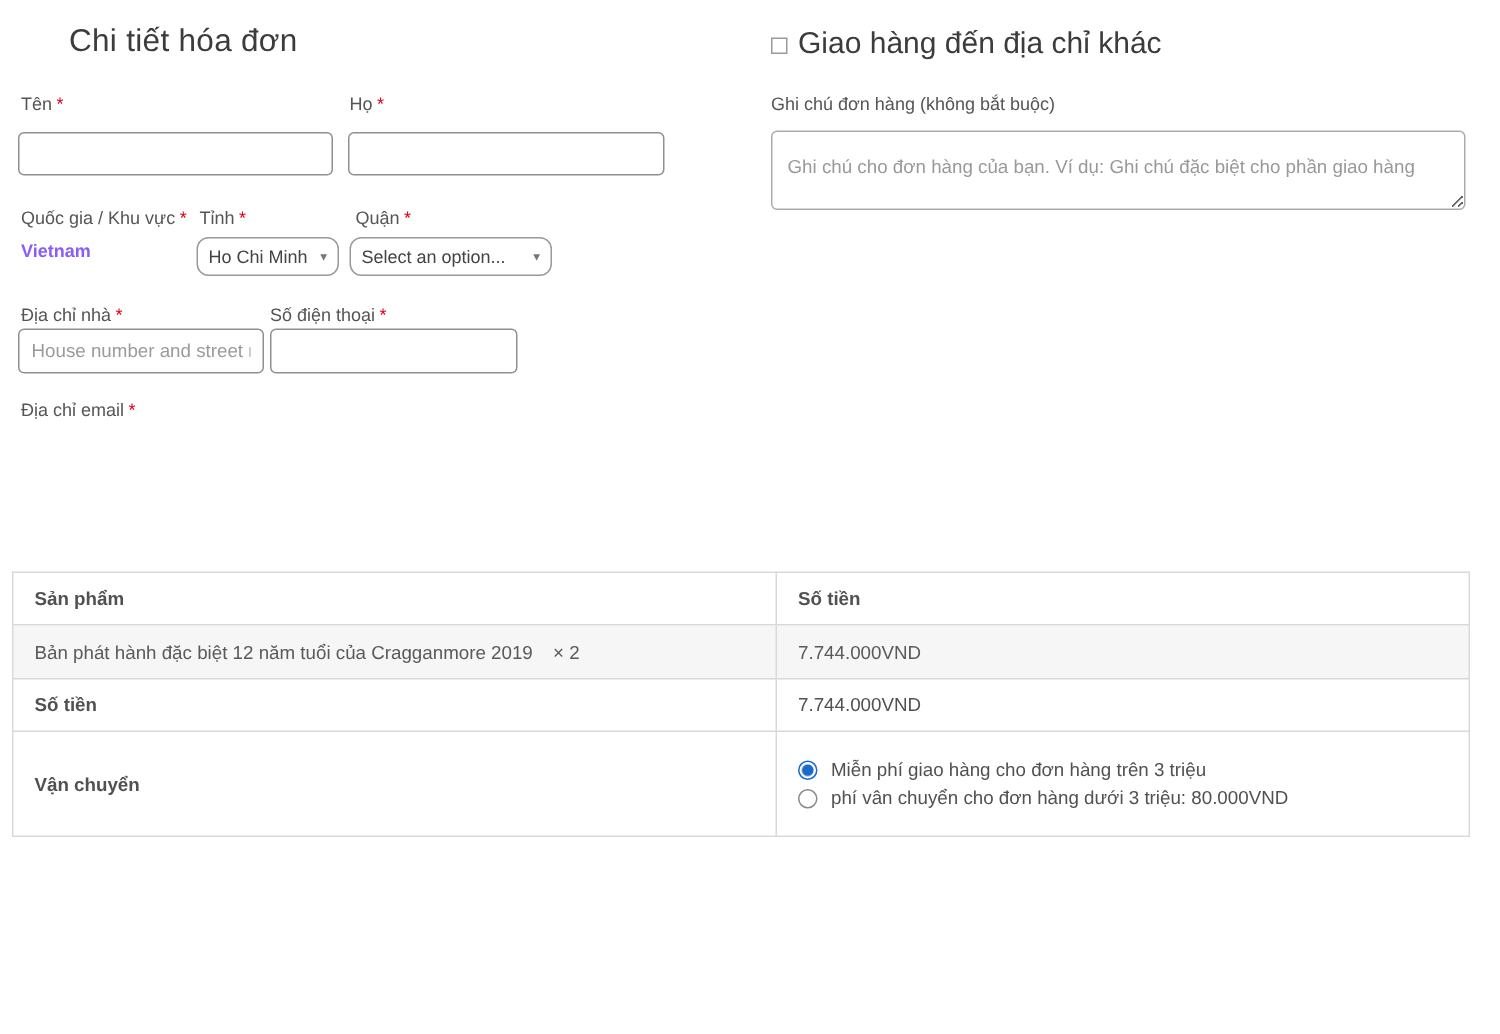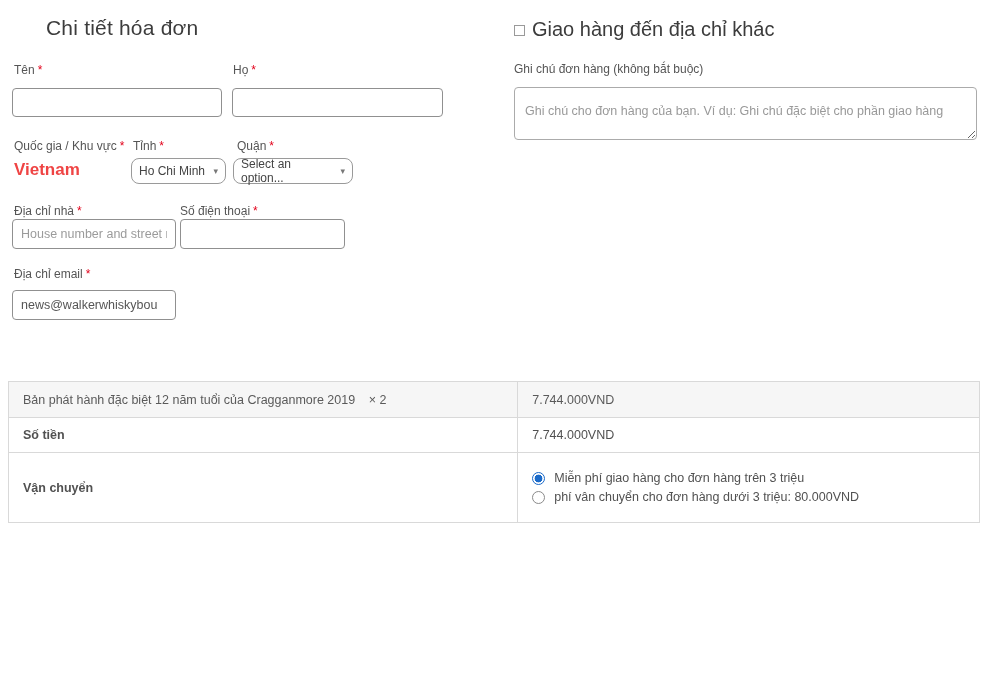--- a/index.html
+++ b/index.html
@@ -14,21 +14,21 @@
   .field-label { font-size:12px; color:#555; }
   .req { color:#e2001a; margin-left:3px; font-size:12px; }
 
   input.text-input {
     border:1px solid #909090; border-radius:4px; background:#fff;
     font-family:"Liberation Sans", sans-serif; font-size:12.5px; color:#555;
     padding:0 8px; outline:none;
   }
   input.text-input::placeholder { color:#9b9b9b; }
 
-  .country-value { font-size:17px; font-weight:700; color:#ef4444; }
+  .country-value { font-size:12px; font-weight:700; color:#8b5cf6; }
 
   .select-box {
     border:1px solid #9a9a9a; border-radius:8px; background:#fff;
     display:flex; align-items:center; justify-content:space-between;
     font-size:12px; color:#444; padding:0 7px; cursor:pointer;
   }
   .select-caret { font-size:9px; color:#777; margin-left:6px; }
 
   .checkbox {
     width:11px; height:11px; border:1px solid #9a9a9a; background:#fff;
@@ -101,49 +101,52 @@
   <div class="abs" style="left:237px; top:136px;">
     <span class="field-label">Quận</span><span class="req">*</span>
   </div>
 
   <div class="country-value abs" style="left:14px; top:160px;">Vietnam</div>
 
   <div class="select-box abs" style="left:131px; top:158px; width:95px; height:26px;">
     <span>Ho Chi Minh</span>
     <span class="select-caret">▾</span>
   </div>
-  <div class="select-box abs" style="left:233px; top:158px; width:120px; height:26px;">
+  <div class="select-box abs" style="left:233px; top:158px; width:135px; height:26px;">
     <span>Select an option...</span>
     <span class="select-caret">▾</span>
   </div>
 
   <div class="abs" style="left:14px; top:201px;">
     <span class="field-label">Địa chỉ nhà</span><span class="req">*</span>
   </div>
   <div class="abs" style="left:180px; top:201px;">
     <span class="field-label">Số điện thoại</span><span class="req">*</span>
   </div>
 
   <input class="text-input abs" style="left: 12px; top: 219px; width: 164px; height: 30px;" placeholder="House number and street name">
   <input class="text-input abs" style="left: 180px; top: 219px; width: 165px; height: 30px;">
 
   <div class="abs" style="left:14px; top:264px;">
     <span class="field-label">Địa chỉ email</span><span class="req">*</span>
   </div>
-  <input class="text-input abs" style="left: 12px; top: 290px; width: 164px; height: 30px;" value="news@walkerwhiskybou">
 
   <span class="checkbox abs" style="left:514px; top:25px;"></span>
   <div class="ship-heading abs" style="left:532px; top:18px;">Giao hàng đến địa chỉ khác</div>
 
   <div class="field-label abs" style="left:514px; top:62px;">Ghi chú đơn hàng (không bắt buộc)</div>
   <textarea class="notes abs" style="left: 514px; top: 87px;" placeholder="Ghi chú cho đơn hàng của bạn. Ví dụ: Ghi chú đặc biệt cho phần giao hàng"></textarea>
 
 
   <table class="order-table">
     <tbody>
+        <tr class="row-head">
+      <th class="col-product">Sản phẩm</th>
+      <th>Số tiền</th>
+    </tr>
     <tr class="row-item">
       <td>
         <span>Bản phát hành đặc biệt 12 năm tuổi của Cragganmore 2019</span>
         <span class="qty">× 2</span>
       </td>
       <td class="amount">7.744.000VND</td>
     </tr>
     <tr class="row-sub">
       <th>Số tiền</th>
       <td class="amount">7.744.000VND</td>

